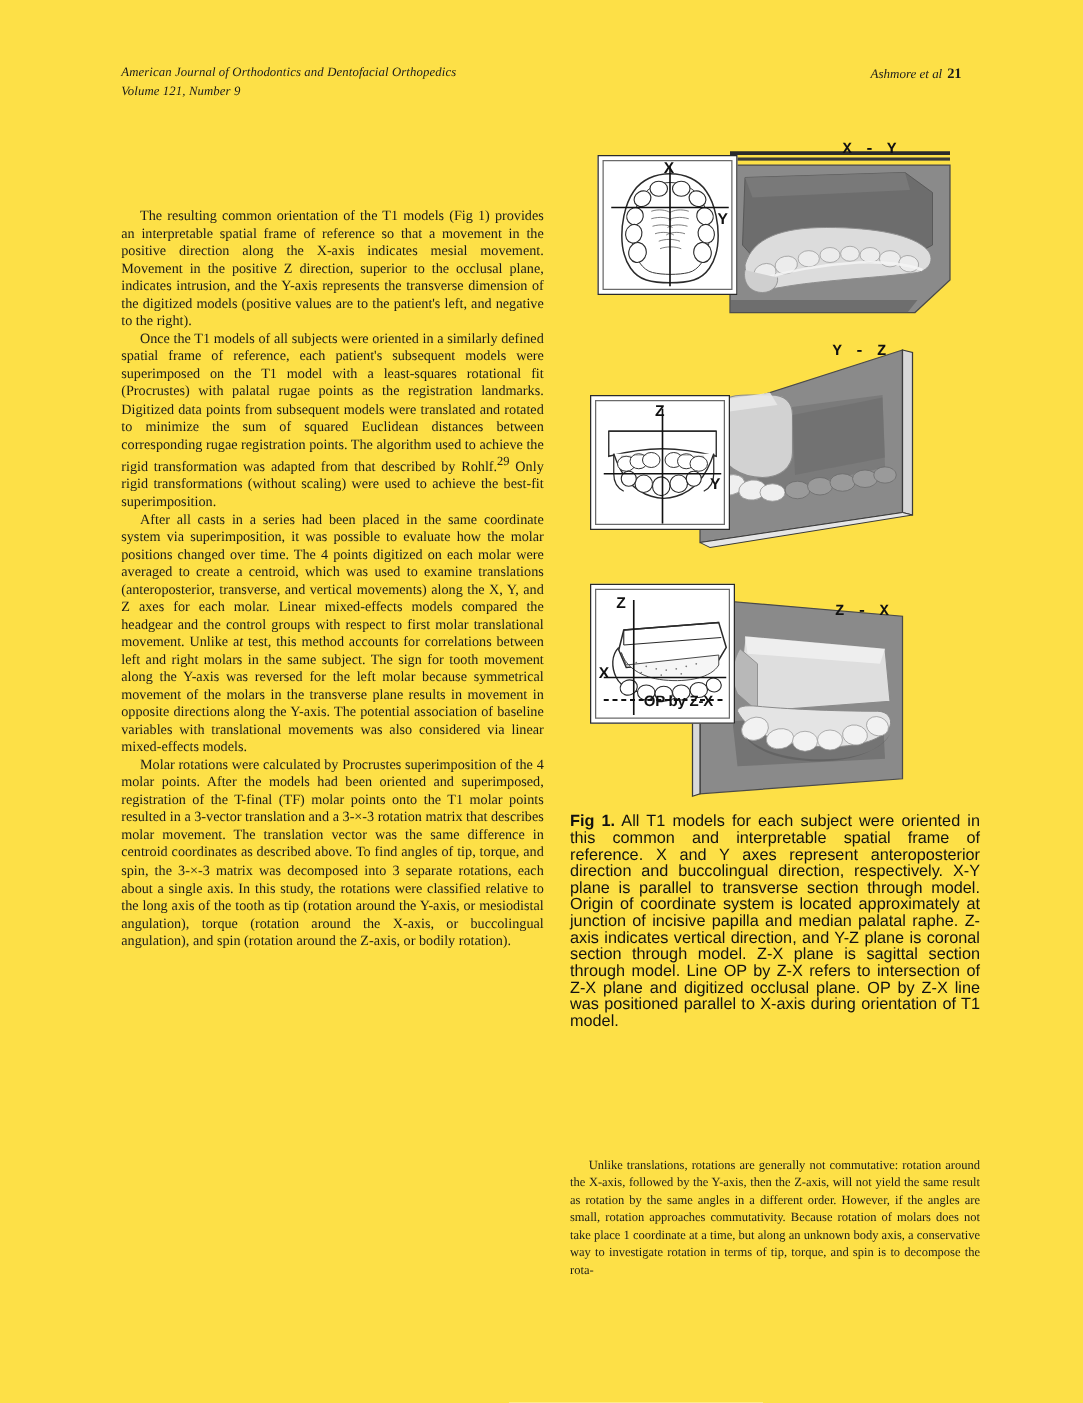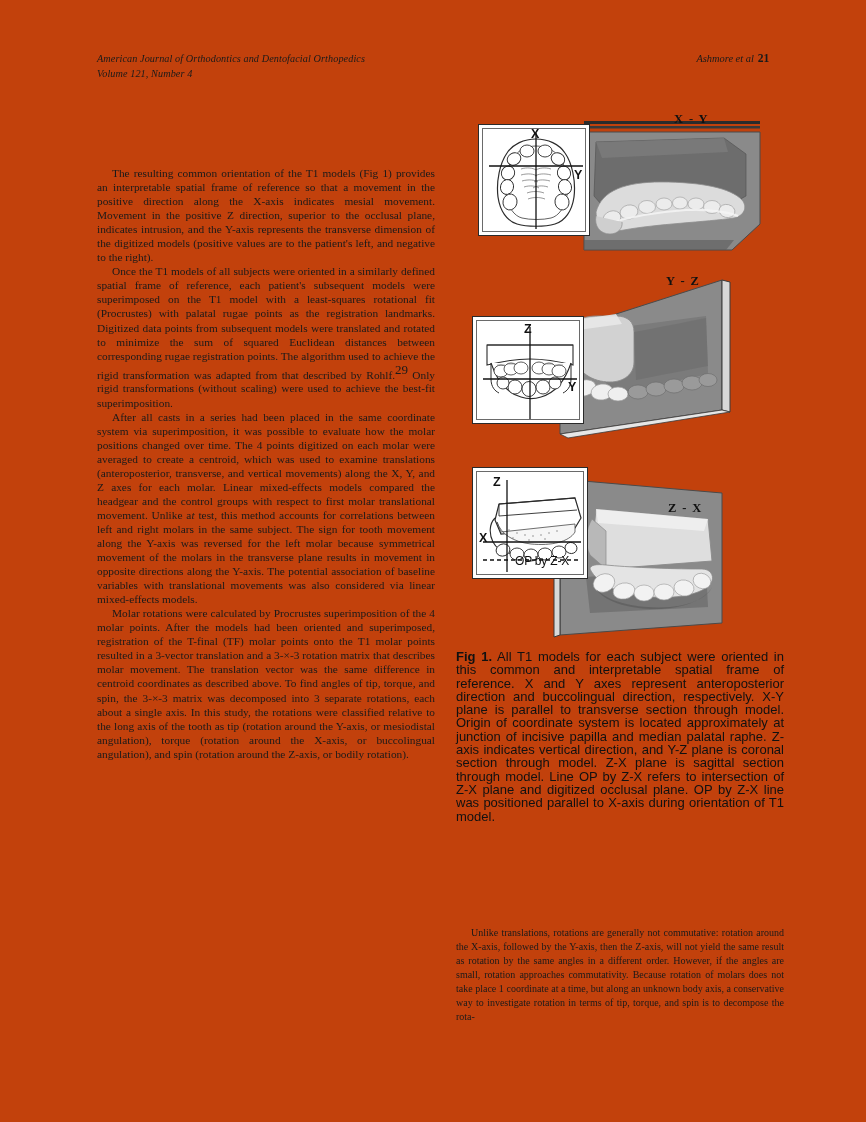--- a/index.html
+++ b/index.html
@@ -14,21 +14,21 @@
     font-family: "Liberation Serif", serif;
     color: #1a1a1a;
     overflow: hidden;
   }
 
   .page {
     position: absolute;
     left: 0; top: 0;
     width: 866px;
     height: 1122px;
-    background: #c2410c;
+    background: #fde047;
   }
 
   
   .running-head {
     position: absolute;
     left: 97px;
     top: 52px;
     width: 672px;
     height: 34px;
   }
@@ -124,31 +124,31 @@
     font-family: "Liberation Sans", sans-serif;
     font-weight: bold;
     font-size: 12.5px;
     color: #111;
     z-index: 6;
     line-height: 1;
   }
   .op-label {
     position: absolute;
     font-family: "Liberation Sans", sans-serif;
-    font-weight: normal;
+    font-weight: bold;
     font-size: 12px;
     color: #111;
     z-index: 6;
     white-space: nowrap;
     letter-spacing: -0.2px;
     text-align: right;
   }
   .plane-label {
     position: absolute;
-    font-family: Liberation Serif, serif;
+    font-family: Liberation Mono, monospace;
     font-weight: bold;
     font-size: 12.5px;
     letter-spacing: 1.4px;
     color: #111;
     z-index: 7;
   }
 
   
   .plate {
     position: absolute;
@@ -162,32 +162,32 @@
     top: 650px;
     width: 328px;
     font-family: "Liberation Sans", sans-serif;
     font-size: 13px;
     line-height: 13.3px;
     text-align: justify;
     color: #111;
   }
   .caption b { font-weight: bold; }
 
-  .sup { font-size: 13px; vertical-align: super; }
+  .sup { font-size: 10px; vertical-align: super; }
   .ital { font-style: italic; }
 </style>
 </head>
 <body>
 
 <div class="page">
 
   <div class="running-head">
     <div class="rh-left">
       <div>American Journal of Orthodontics and Dentofacial Orthopedics</div>
-      <div class="rh-left-line2">Volume 121, Number 4</div>
+      <div class="rh-left-line2">Volume 121, Number 9</div>
     </div>
     <div class="rh-right">
       <span>Ashmore et al</span><span class="rh-page-no">21</span>
     </div>
   </div>
 
   <div class="col col-left">
 
     <p><span>The resulting common orientation of the T1 models (Fig 1) provides an interpretable spatial frame of reference so that a movement in the positive direction along the X-axis indicates mesial movement. Movement in the positive Z direction, superior to the occlusal plane, indicates intrusion, and the Y-axis represents the transverse dimension of the digitized models (positive values are to the patient's left, and negative to the right).</span></p>
 
@@ -394,21 +394,21 @@
           <ellipse cx="188" cy="136" rx="10" ry="8"></ellipse>
           <ellipse cx="208" cy="135" rx="10" ry="8"></ellipse>
           <ellipse cx="228" cy="131" rx="10" ry="8" transform="rotate(10 228 131)"></ellipse>
           <ellipse cx="246" cy="124" rx="9" ry="7.5" transform="rotate(22 246 124)"></ellipse>
         </g>
 
         <path d="M140,132 C154,146 182,152 214,150 C236,148 252,140 256,130
                  C250,142 228,152 200,152 C170,152 148,144 140,132 Z" fill="#5a5a5a" opacity="0.65"></path>
       </svg>
 
-      <div class="plane-label" style="left:212px; top:44px;text-align:right;">Z - X</div>
+      <div class="plane-label" style="left:212px; top:25px;text-align:right;">Z - X</div>
 
       <div class="inset" style="left:16px; top:10px; width:116px; height:112px;">
         <div class="inset-inner">
           <svg width="110" height="106" viewBox="0 0 110 106">
 
             <path d="M22,32 L98,26 L104,46 L98,56 L24,62 L18,48 Z" fill="#ffffff" stroke="#2b2b2b" stroke-width="1.2"></path>
             <path d="M22,32 L98,26" stroke="#2b2b2b" stroke-width="1.1"></path>
             <path d="M22,44 L100,38" stroke="#2b2b2b" stroke-width="0.9"></path>
             <path d="M22,32 L22,44" stroke="#2b2b2b" stroke-width="0.9"></path>
 

